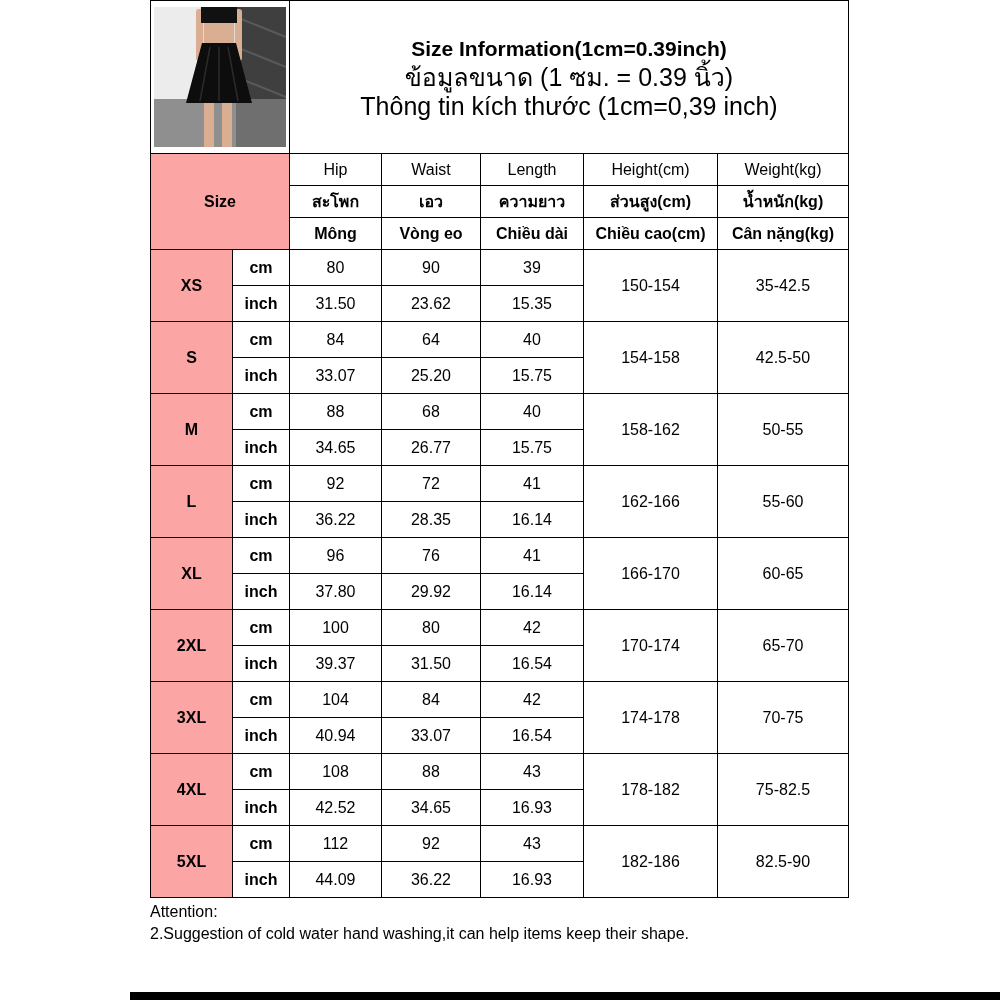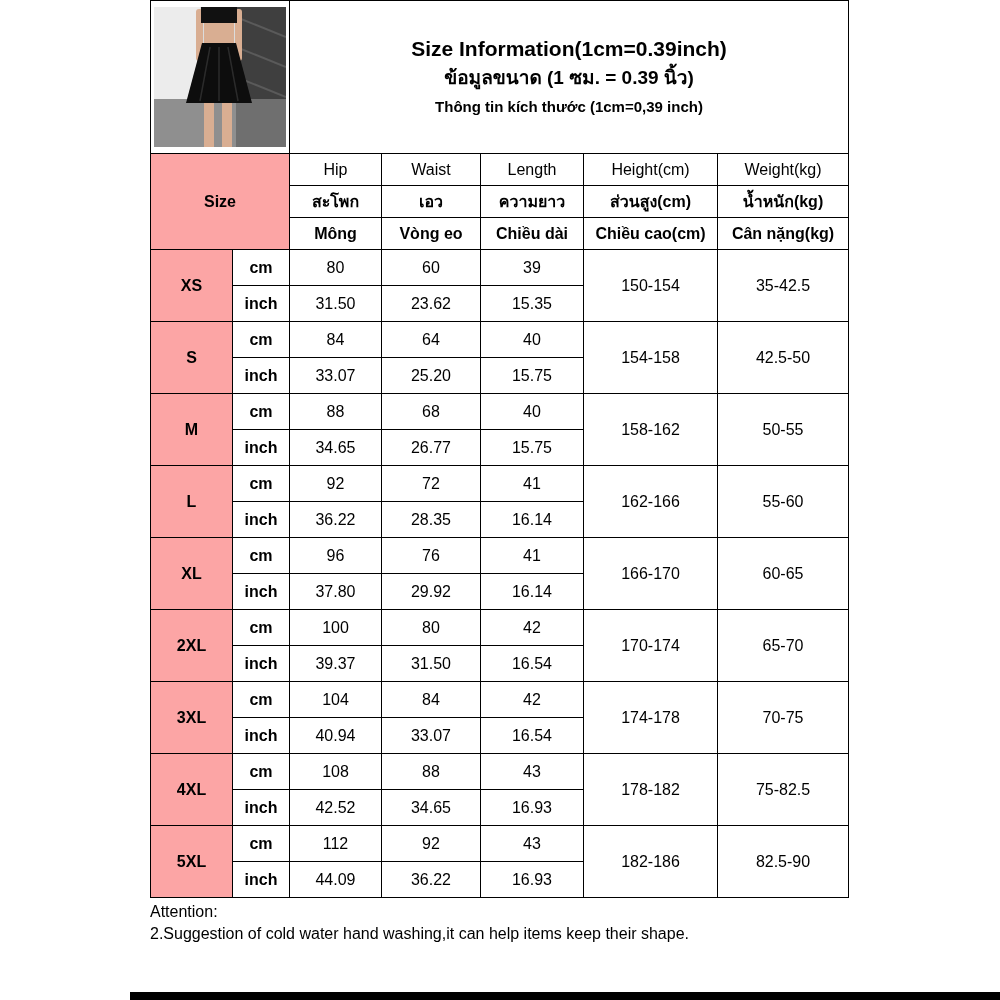--- a/index.html
+++ b/index.html
@@ -36,22 +36,22 @@
   }
   .top-row td { height: 152px; }
   .hrow td { height: 31px; }
   .drow td { height: 35px; }
   .gray { background: #fca5a5; }
   .photo-cell { background: #ffffff; }
   .photo-wrap { display: flex; align-items: center; justify-content: center; height: 100%; }
   .photo-wrap svg { display: block; }
   .head-text { line-height: 29px; }
   .head-line1 { font-size: 21px; font-weight: bold; }
-  .head-line2 { font-size: 19px; font-weight: bold; }
-  .head-line3 { font-size: 15px; font-weight: bold; }
+  .head-line2 { font-size: 25px; font-weight: normal; }
+  .head-line3 { font-size: 25px; font-weight: normal; }
   .size-big { font-size: 30px; font-weight: bold; }
   .col-head-en { font-size: 16px; font-weight: normal; }
   .col-head-th { font-size: 15px; font-weight: bold; }
   .col-head-vi { font-size: 16px; font-weight: bold; }
   .size-name { font-size: 16px; font-weight: bold; }
   .unit { font-size: 15px; font-weight: bold; }
   .attention {
     width: 726px;
     margin-top: 3px;
     font-size: 16px;
@@ -143,21 +143,21 @@
         <td class="col-head-vi">Vòng eo</td>
         <td class="col-head-vi">Chiều dài</td>
         <td class="col-head-vi">Chiều cao(cm)</td>
         <td class="col-head-vi">Cân nặng(kg)</td>
       </tr>
 
       <tr class="drow">
         <td rowspan="2" class="gray size-name">XS</td>
         <td class="unit">cm</td>
         <td>80</td>
-        <td>60</td>
+        <td>90</td>
         <td>39</td>
         <td rowspan="2">150-154</td>
         <td rowspan="2">35-42.5</td>
       </tr>
       <tr class="drow">
         <td class="unit">inch</td>
         <td>31.50</td>
         <td>23.62</td>
         <td>15.35</td>
       </tr>

